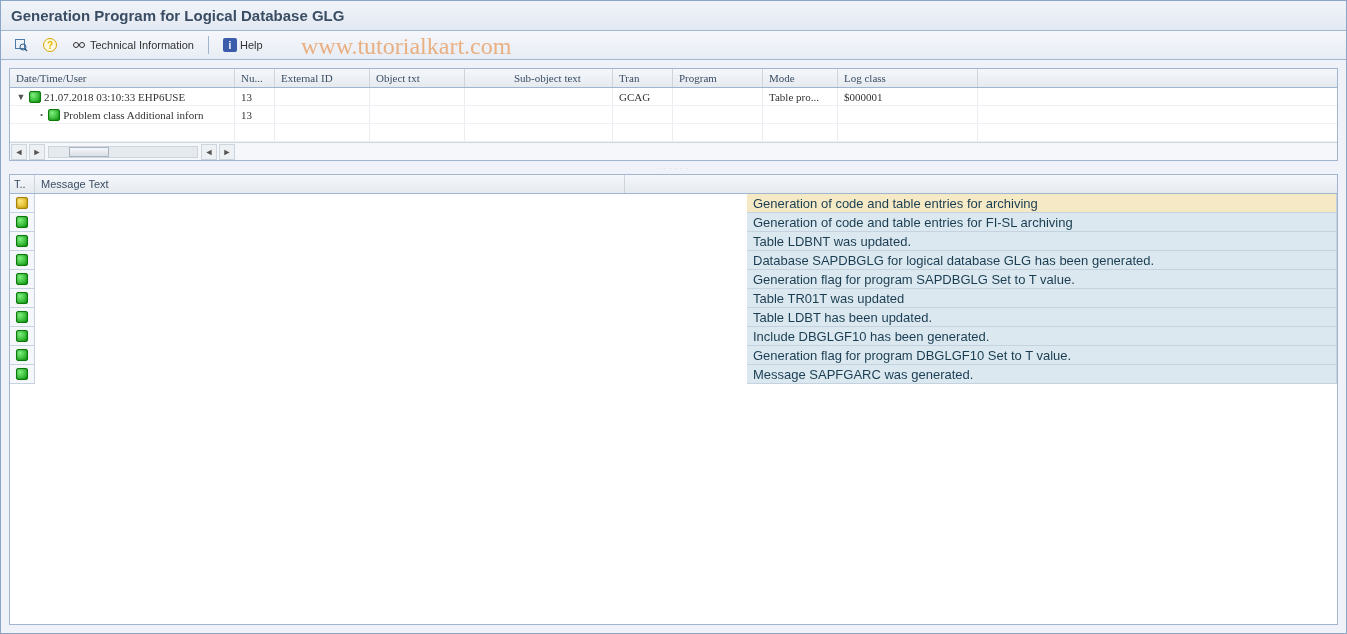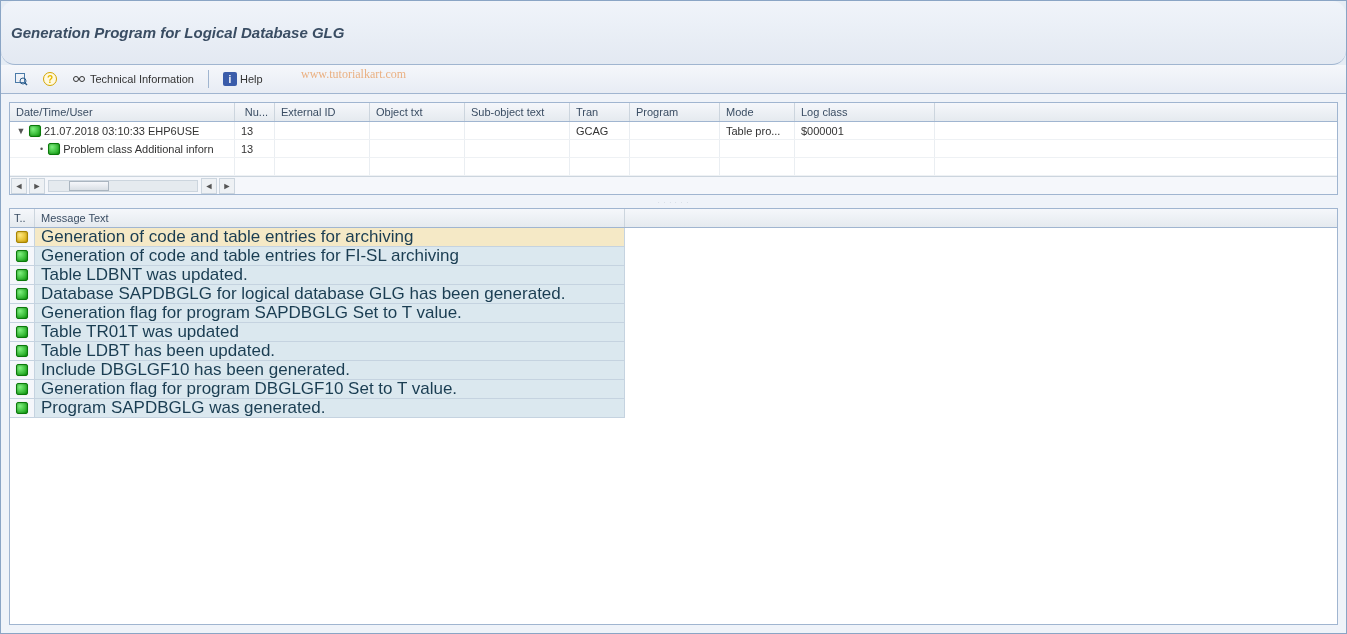--- a/index.html
+++ b/index.html
@@ -16,26 +16,24 @@
       border: 1px solid #8aa5c5;
       background: #e6edf5;
       width: 100%;
       height: 100%;
       display: flex;
       flex-direction: column;
     }
     .title-bar {
       background: linear-gradient(#f0f4fa, #e3e9f2);
       border-bottom: 1px solid #a0b5d0;
-      padding: 23px 10px;
+      padding: 6px 10px;
       font-weight: bold;
-      font-style: italic;
       font-size: 15px;
       color: #3a4d63;
-      border-radius: 14px;
     }
     .toolbar {
       background: linear-gradient(#f5f7fb, #e7ecf4);
       border-bottom: 1px solid #a0b5d0;
       padding: 4px 8px;
       display: flex;
       align-items: center;
       gap: 6px;
       font-size: 11px;
       position: relative;
@@ -63,38 +61,39 @@
     .tb-sep {
       width: 1px;
       height: 18px;
       background: #a0b5d0;
       margin: 0 4px;
     }
     .watermark {
       position: absolute;
       left: 300px;
       top: 2px;
-      font-size: 12px;
+      font-size: 24px;
       font-family: Georgia, serif;
       color: #e89a5a;
       opacity: 0.75;
       pointer-events: none;
     }
     .content {
       padding: 8px;
       flex: 1;
       display: flex;
       flex-direction: column;
       gap: 4px;
       background: #eff3f9;
       overflow: hidden;
     }
     .grid {
       background: #fff;
       border: 1px solid #a0b5d0;
+      font-family: Liberation Serif, serif;
     }
     .grid-header {
       display: flex;
       background: linear-gradient(#f5f7fb, #e5eaef);
       border-bottom: 1px solid #a0b5d0;
       font-size: 11px;
       color: #3a4d63;
     }
     .gh-cell {
       padding: 3px 6px;
@@ -113,24 +112,24 @@
     .gr-cell {
       padding: 1px 6px;
       border-right: 1px solid #eaeef2;
       white-space: nowrap;
       overflow: hidden;
       height: 100%;
       display: flex;
       align-items: center;
     }
     .c-date { width: 225px; }
-    .c-nu { width: 40px; text-align: right; }
+    .c-nu { width: 40px; }
     .c-ext { width: 95px; }
     .c-obj { width: 95px; }
-    .c-sub { width: 105px; }
+    .c-sub { width: 105px; margin-left: 43px; }
     .c-tran { width: 60px; }
     .c-prog { width: 90px; }
     .c-mode { width: 75px; }
     .c-log { width: 140px; }
     .c-blank { flex: 1; border-right: none; }
     .tree-toggle {
       display: inline-block;
       width: 10px;
       text-align: center;
       color: #555;
@@ -208,23 +207,24 @@
       background: linear-gradient(#f5f7fb, #e5eaef);
       border-bottom: 1px solid #a0b5d0;
       font-size: 11px;
       color: #3a4d63;
     }
     .mh-t { width: 25px; padding: 3px 4px; border-right: 1px solid #ccd5de; }
     .mh-txt { flex: 0 0 590px; padding: 3px 6px; border-right: 1px solid #ccd5de; }
     .msg-body { flex: 1; overflow: auto; }
     .msg-row {
       display: flex;
-      font-size: 17px;
+      font-size: 13px;
       height: 19px;
       align-items: stretch;
+      justify-content: space-between;
     }
     .mr-t {
       width: 25px;
       display: flex;
       align-items: center;
       justify-content: center;
       border-right: 1px solid #c5d3e0;
       border-bottom: 1px solid #c5d3e0;
       background: #f5f7fb;
     }
@@ -415,19 +415,19 @@
           <div class="msg-row">
             <div class="mr-t">
               <span class="status-led led-green"></span>
             </div>
             <div class="mr-txt">Generation flag for program DBGLGF10 Set to T value.</div>
           </div>
           <div class="msg-row">
             <div class="mr-t">
               <span class="status-led led-green"></span>
             </div>
-            <div class="mr-txt">Program SAPDBGLG was generated.</div>
+            <div class="mr-txt">Message SAPFGARC was generated.</div>
           </div>
         </div>
     </div>
 
   </div>
 </div>
 
 </body></html>

